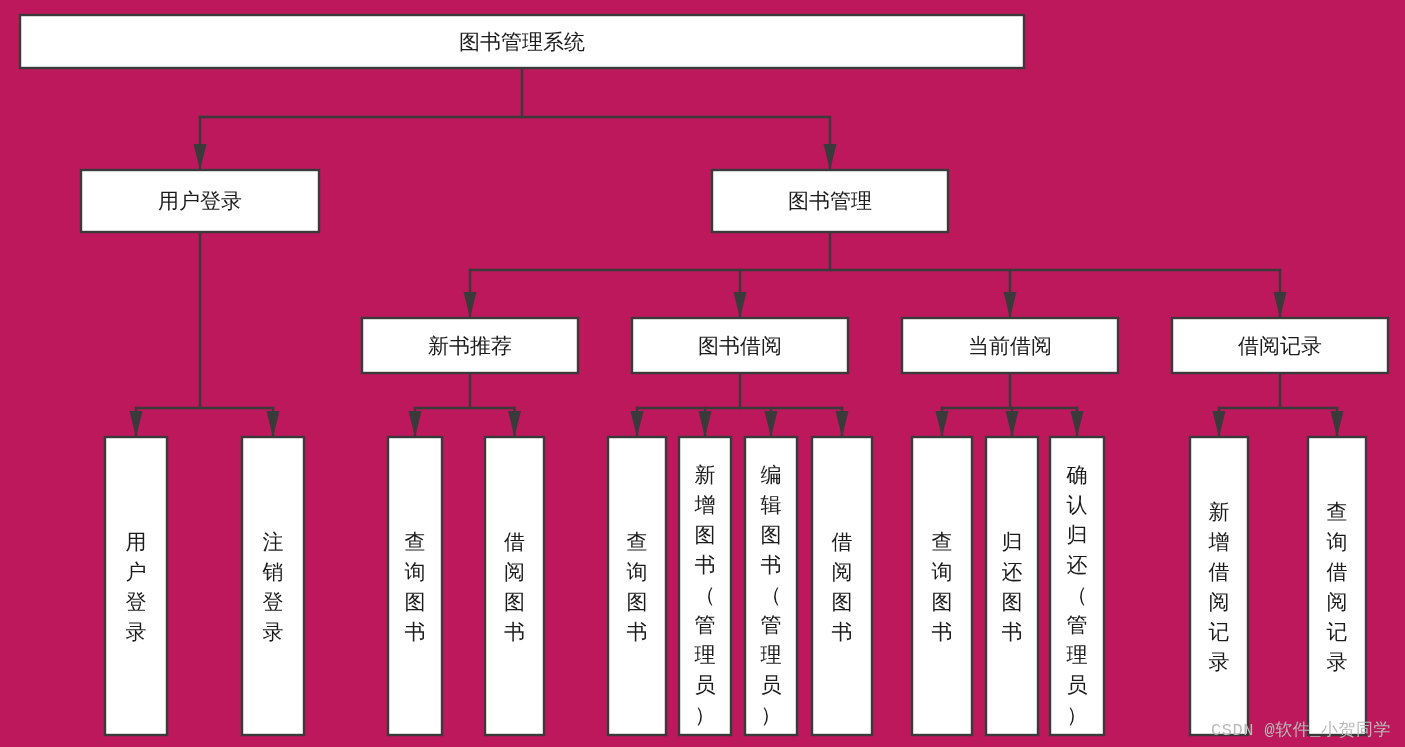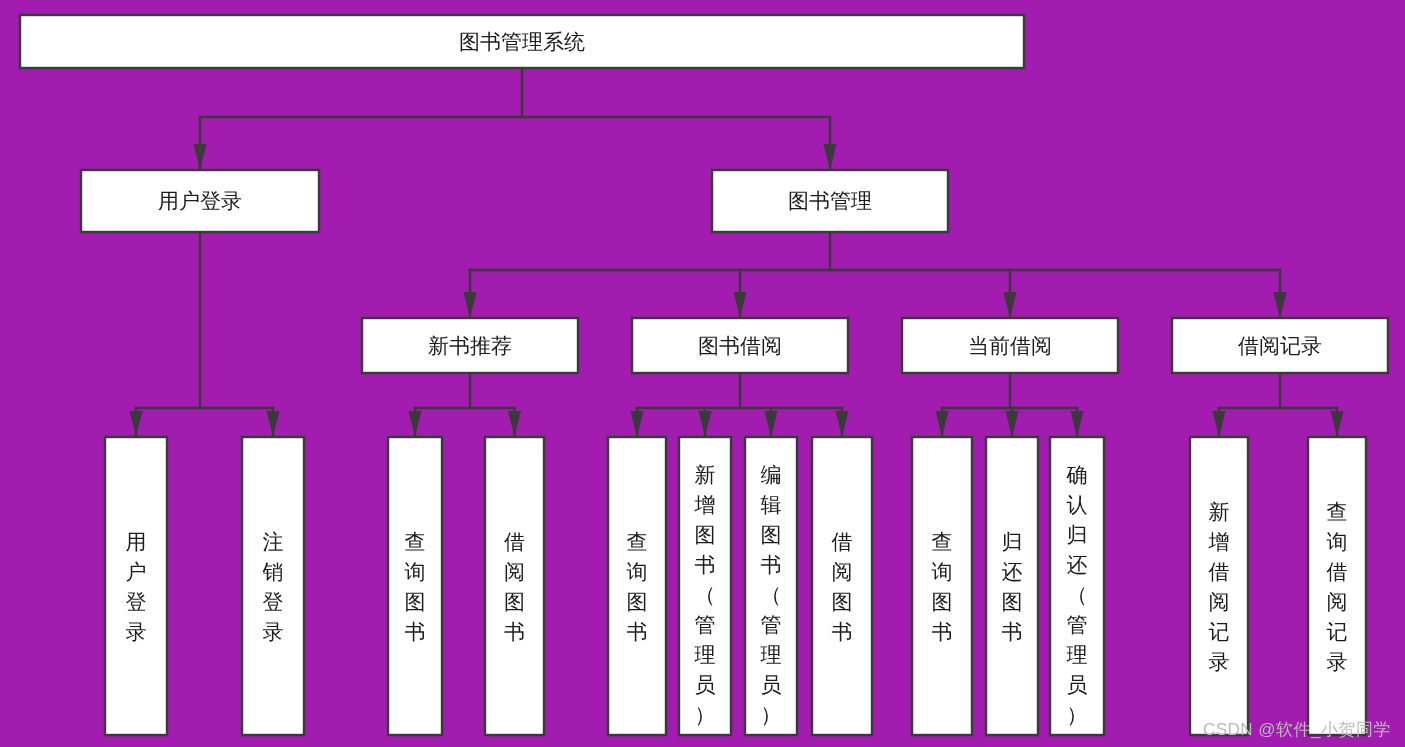--- a/index.html
+++ b/index.html
@@ -11,21 +11,21 @@
   body {
     width: 1405px;
     height: 747px;
     font-family: "DejaVu Sans", "Liberation Sans", sans-serif;
     overflow: hidden;
   }
   #diagram-root {
     position: relative;
     width: 1405px;
     height: 747px;
-    background: #a21caf;
+    background: #be185d;
   }
   svg#chart-svg {
     position: absolute;
     top: 0;
     left: 0;
     width: 1405px;
     height: 747px;
     display: block;
   }
   .node-box {
@@ -53,21 +53,21 @@
   .node-label-vertical {
     fill: #1b1b1b;
     font-family: "DejaVu Sans", "Liberation Sans", sans-serif;
     font-size: 21px;
     text-anchor: middle;
   }
   .watermark-text {
     position: absolute;
     right: 14px;
     bottom: 6px;
-    font-family: Liberation Sans, sans-serif;
+    font-family: Liberation Mono, monospace;
     font-size: 17px;
     color: #b9b9b9;
     white-space: nowrap;
     letter-spacing: 0.5px;
     pointer-events: none;
   }
 </style>
 </head>
 <body>
 

